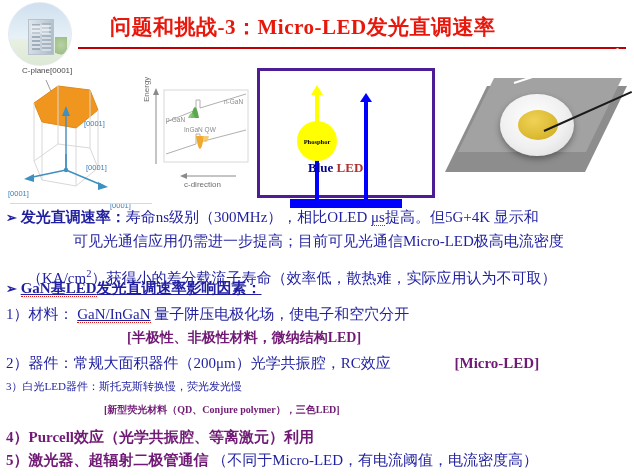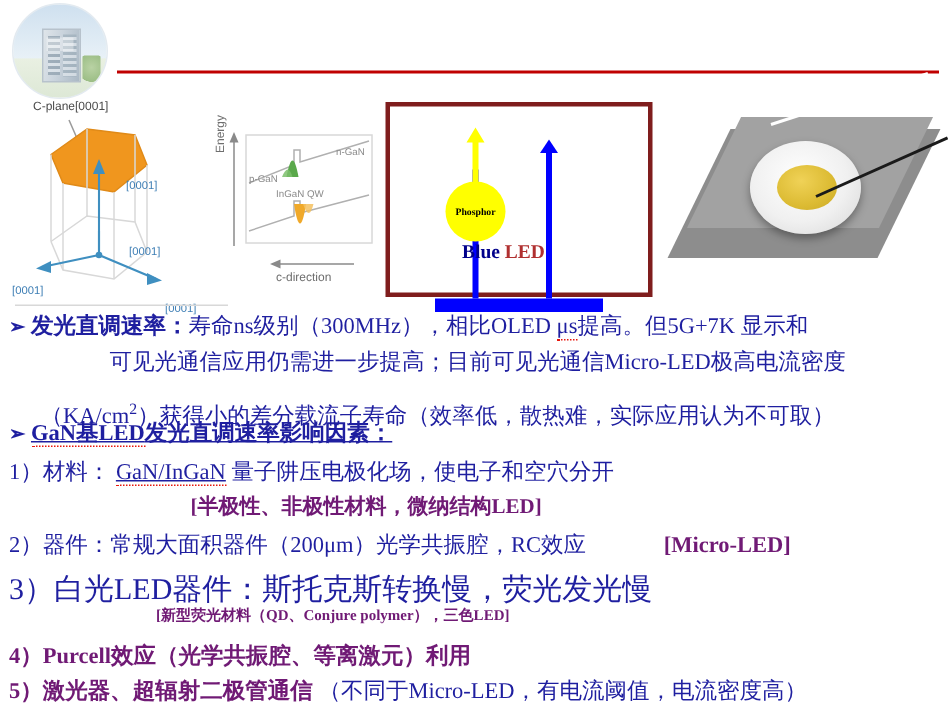--- a/index.html
+++ b/index.html
@@ -76,21 +76,21 @@
   #fig-band .energy {
     position:absolute; left:2px; top:18px; font-size:8px; color:#6e6e6e;
     font-family:"Liberation Sans",sans-serif;
     transform:rotate(-90deg); transform-origin:left top; white-space:nowrap;
   }
   #fig-band .cdir { position:absolute; left:44px; top:96px; font-size:8px; color:#6e6e6e; font-family:"Liberation Sans",sans-serif; white-space:nowrap;}
 
   
   #fig-phosphor {
     position:absolute; left:257px; top:10px; width:178px; height:130px;
-    background:#ffffff; border:3px solid #7f1d1d;
+    background:#ffffff; border:3px solid #4c1d95;
   }
   #fig-phosphor .stage { position:absolute; left:0; top:0; right:0; bottom:0; }
   #fig-phosphor .base { position:absolute; left:30px; bottom:-13px; width:112px; height:9px; background:#0000ff; }
   #fig-phosphor .ray1 { position:absolute; left:55px; bottom:-4px; width:4px; height:86px; background:#0000ff; }
   #fig-phosphor .ray2 { position:absolute; left:104px; bottom:-4px; width:4px; height:100px; background:#0000ff; }
   #fig-phosphor .tip1, #fig-phosphor .tip2 {
     position:absolute; width:0; height:0; border-left:6px solid transparent;
     border-right:6px solid transparent; border-bottom:9px solid #0000ff;
   }
   #fig-phosphor .tip2 { left:100px; top:22px; }
@@ -153,20 +153,21 @@
 <body>
 
 <div id="header">
   <div id="logo">
     <div class="sky"></div>
     <div class="ground"></div>
     <div class="bldg"></div>
     <div class="plaque"></div>
     <div class="tree"></div>
   </div>
+  <div id="title">问题和挑战-3：Micro-LED发光直调速率</div>
   <div id="title-rule"></div>
 </div>
 
 <div id="figures">
 
   <div id="fig-crystal">
     <div class="caption">C-plane[0001]</div>
     <svg width="150" height="150" viewBox="0 0 150 150">
 
       <path d="M40 22 L47 38" stroke="#9a9a9a" stroke-width="1" fill="none"></path>
@@ -247,45 +248,45 @@
     <div class="die"></div>
     <div class="wire-w"></div>
     <div class="wire-b"></div>
   </div>
 </div>
 
 <div id="content">
 
   <div class="line blue b" style="left:6px; top:2px; font-size:15px;">
     <span class="arrow">➢</span>
-    <span>发光直调速率：</span><span style="font-weight:normal">寿命ns级别（300MHz），相比OLED </span><span class="wavy" style="font-weight:normal">μs</span><span style="font-weight:normal">提高。但5G+7K 显示和</span>
+    <span>发光直调速率：</span><span style="font-weight:normal">寿命ns级别（300MHz），相比OLED </span><span class="wavy" style="font-weight:normal">μs</span><span style="font-weight:normal">提高。但5G+4K 显示和</span>
   </div>
 
   <div class="line blue" style="left:27px; top:26px; font-size:15px;margin-left:46px;">可见光通信应用仍需进一步提高；目前可见光通信Micro-LED极高电流密度</div>
 
   <div class="line blue" style="left:27px; top:62px; font-size:15px;">
     <span>（KA/cm</span><sup>2</sup><span>）获得小的差分载流子寿命（效率低，散热难，实际应用认为不可取）</span>
   </div>
 
   <div class="line blue b" style="left:6px; top:73px; font-size:15px;">
     <span class="arrow">➢</span>
     <span class="u wavy">GaN基LED</span><span class="u">发光直调速率影响因素：</span>
   </div>
 
   <div class="line blue" style="left:6px; top:99px; font-size:15px;">
     <span>1）</span><span>材料：</span>&nbsp;<span class="u wavy">GaN/InGaN</span>&nbsp;<span>量子阱压电极化场，使电子和空穴分开</span>
   </div>
   <div class="line red b" style="left:127px; top:123px; font-size:14px;">[半极性、非极性材料，微纳结构LED]</div>
 
   <div class="line blue" style="left:6px; top:148px; font-size:15px;">
     <span>2）</span><span>器件：</span><span>常规大面积器件（200μm）光学共振腔，RC效应</span>
-    <span class="red b" style="margin-left:12px;padding-left:36px;">[Micro-LED]</span>
-  </div>
-
-  <div class="line blue" style="left:6px; top:173px; font-size:20px;">
+    <span class="red b" style="margin-left:24px;padding-left:36px;">[Micro-LED]</span>
+  </div>
+
+  <div class="line blue" style="left:6px; top:173px; font-size:11px;">
     <span>3）</span><span>白光LED器件：</span><span>斯托克斯转换慢，荧光发光慢</span>
   </div>
   <div class="line red b" style="left:104px; top:197px; font-size:10px;">[新型荧光材料（QD、Conjure polymer），三色LED]</div>
 
   <div class="line red b" style="left:6px; top:222px; font-size:15px;">
     <span>4）</span><span>Purcell效应（光学共振腔、等离激元）利用</span>
   </div>
 
   <div class="line b" style="left:6px; top:245px; font-size:15px;">
     <span class="red">5）</span><span class="red">激光器、超辐射二极管通信</span>

